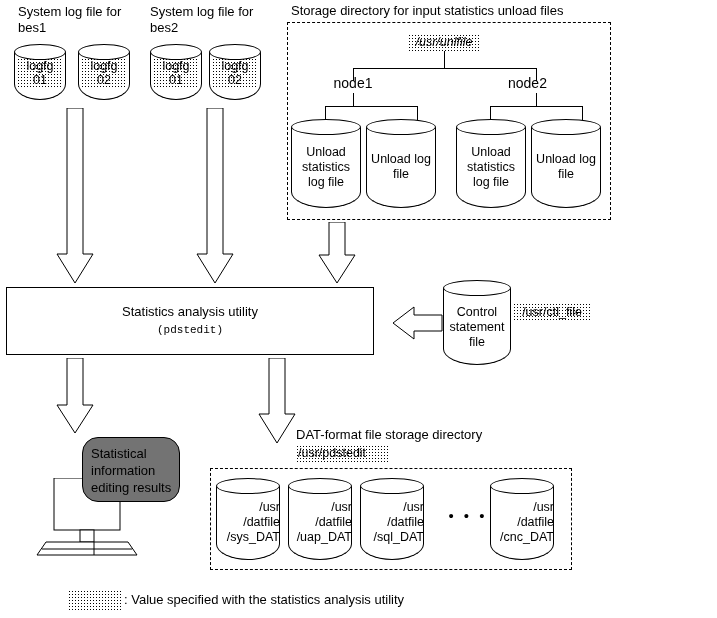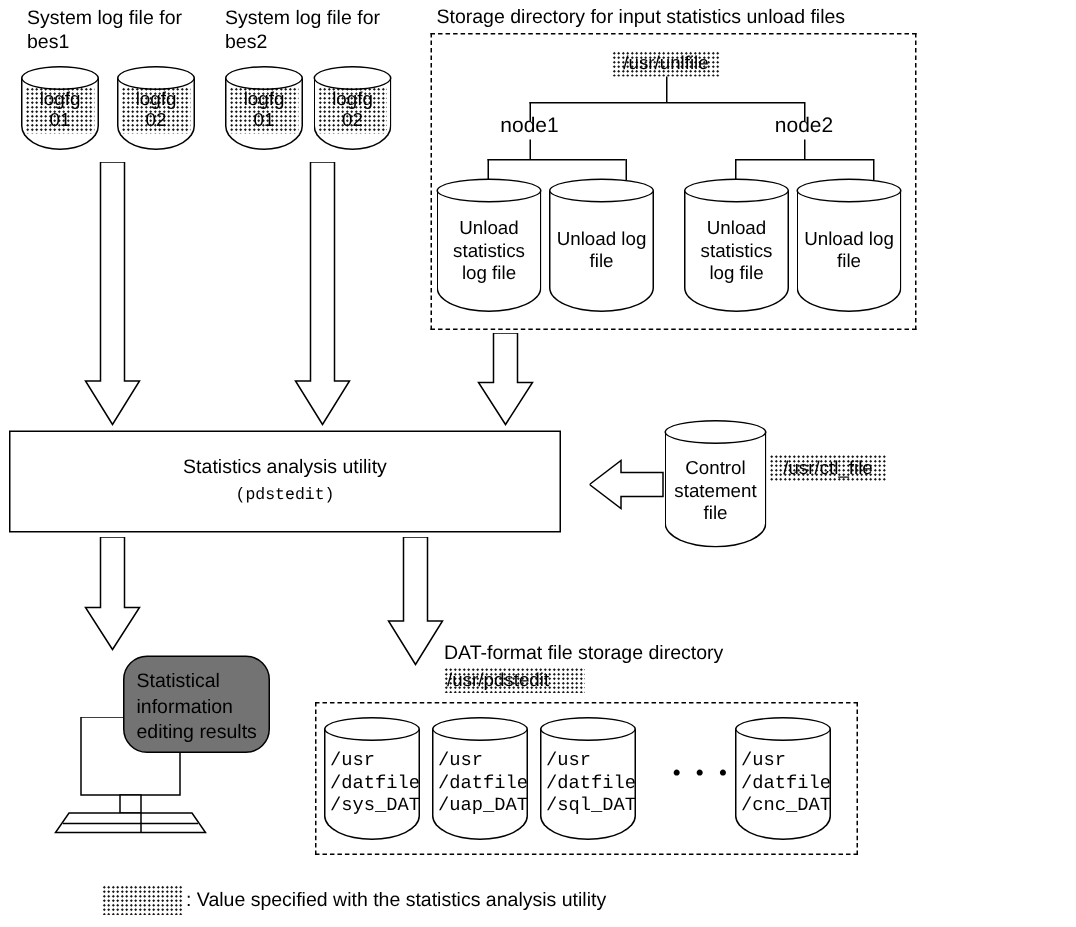--- a/index.html
+++ b/index.html
@@ -12,21 +12,21 @@
 
   
   .cyl{position:absolute;}
   .cyl .body{position:absolute;left:0;top:8px;right:0;bottom:0;
              border:1px solid #000;border-top:none;border-radius:0 0 50% 50%/0 0 16px 16px;
              background:#fff;box-sizing:border-box;}
   .cyl .top{position:absolute;left:0;top:0;right:0;height:16px;
             border:1px solid #000;border-radius:50%/50%;background:#fff;box-sizing:border-box;}
   .cyl .txt{position:absolute;left:0;right:0;top:20px;text-align:center;
             font-size:12.5px;line-height:15px;white-space:pre-line;z-index:3;}
-  .cyl .txt.left{text-align:left;padding-left:4px;font-family:Liberation Mono, monospace;}
+  .cyl .txt.left{text-align:right;padding-left:4px;}
 
   
   .dotted{
     background-image:radial-gradient(#000 38%, transparent 40%);
     background-size:3px 3px;
     background-position:0 0;
   }
   .dotmark{position:absolute;z-index:4;}
   .dotmark .t{position:relative;font-size:12.5px;line-height:14px;text-align:center;white-space:pre-line;}
 
@@ -99,31 +99,31 @@
     <div class="body"></div>
     <div class="top"></div>
   </div>
   <div class="dotmark dotted" style="left:212px;top:58px;width:46px;height:31px;">
     <div class="t" style="top:1px;">logfg
 02</div>
   </div>
 
   <div class="dashbox" style="left:287px;top:22px;width:324px;height:198px;"></div>
 
-  <div class="dotmark dotted" style="left:408px;top:34px;width:72px;height:17px;">
+  <div class="dotmark dotted" style="left:408px;top:34px;width:72px;height:17px;font-style:italic;">
     <div class="t" style="top:1px;">/usr/unlfile</div>
   </div>
 
   <div class="ln lnv" style="left:444px;top:51px;height:17px;"></div>
   <div class="ln lnh" style="left:353px;top:68px;width:183px;"></div>
   <div class="ln lnv" style="left:353px;top:68px;height:13px;"></div>
   <div class="ln lnv" style="left:536px;top:68px;height:13px;"></div>
 
   <div class="lbl lbl-sm" style="left:325px;top:76px;width:56px;text-align:center;">node1</div>
-  <div class="lbl lbl-sm" style="left:508px;top:76px;width:56px;text-align:center;">node2</div>
+  <div class="lbl lbl-sm" style="left:508px;top:76px;width:56px;text-align:left;">node2</div>
 
   <div class="ln lnv" style="left:353px;top:93px;height:13px;"></div>
   <div class="ln lnh" style="left:325px;top:106px;width:92px;"></div>
   <div class="ln lnv" style="left:325px;top:106px;height:14px;"></div>
   <div class="ln lnv" style="left:417px;top:106px;height:14px;"></div>
 
   <div class="ln lnv" style="left:536px;top:93px;height:13px;"></div>
   <div class="ln lnh" style="left:490px;top:106px;width:92px;"></div>
   <div class="ln lnv" style="left:490px;top:106px;height:14px;"></div>
   <div class="ln lnv" style="left:582px;top:106px;height:14px;"></div>

